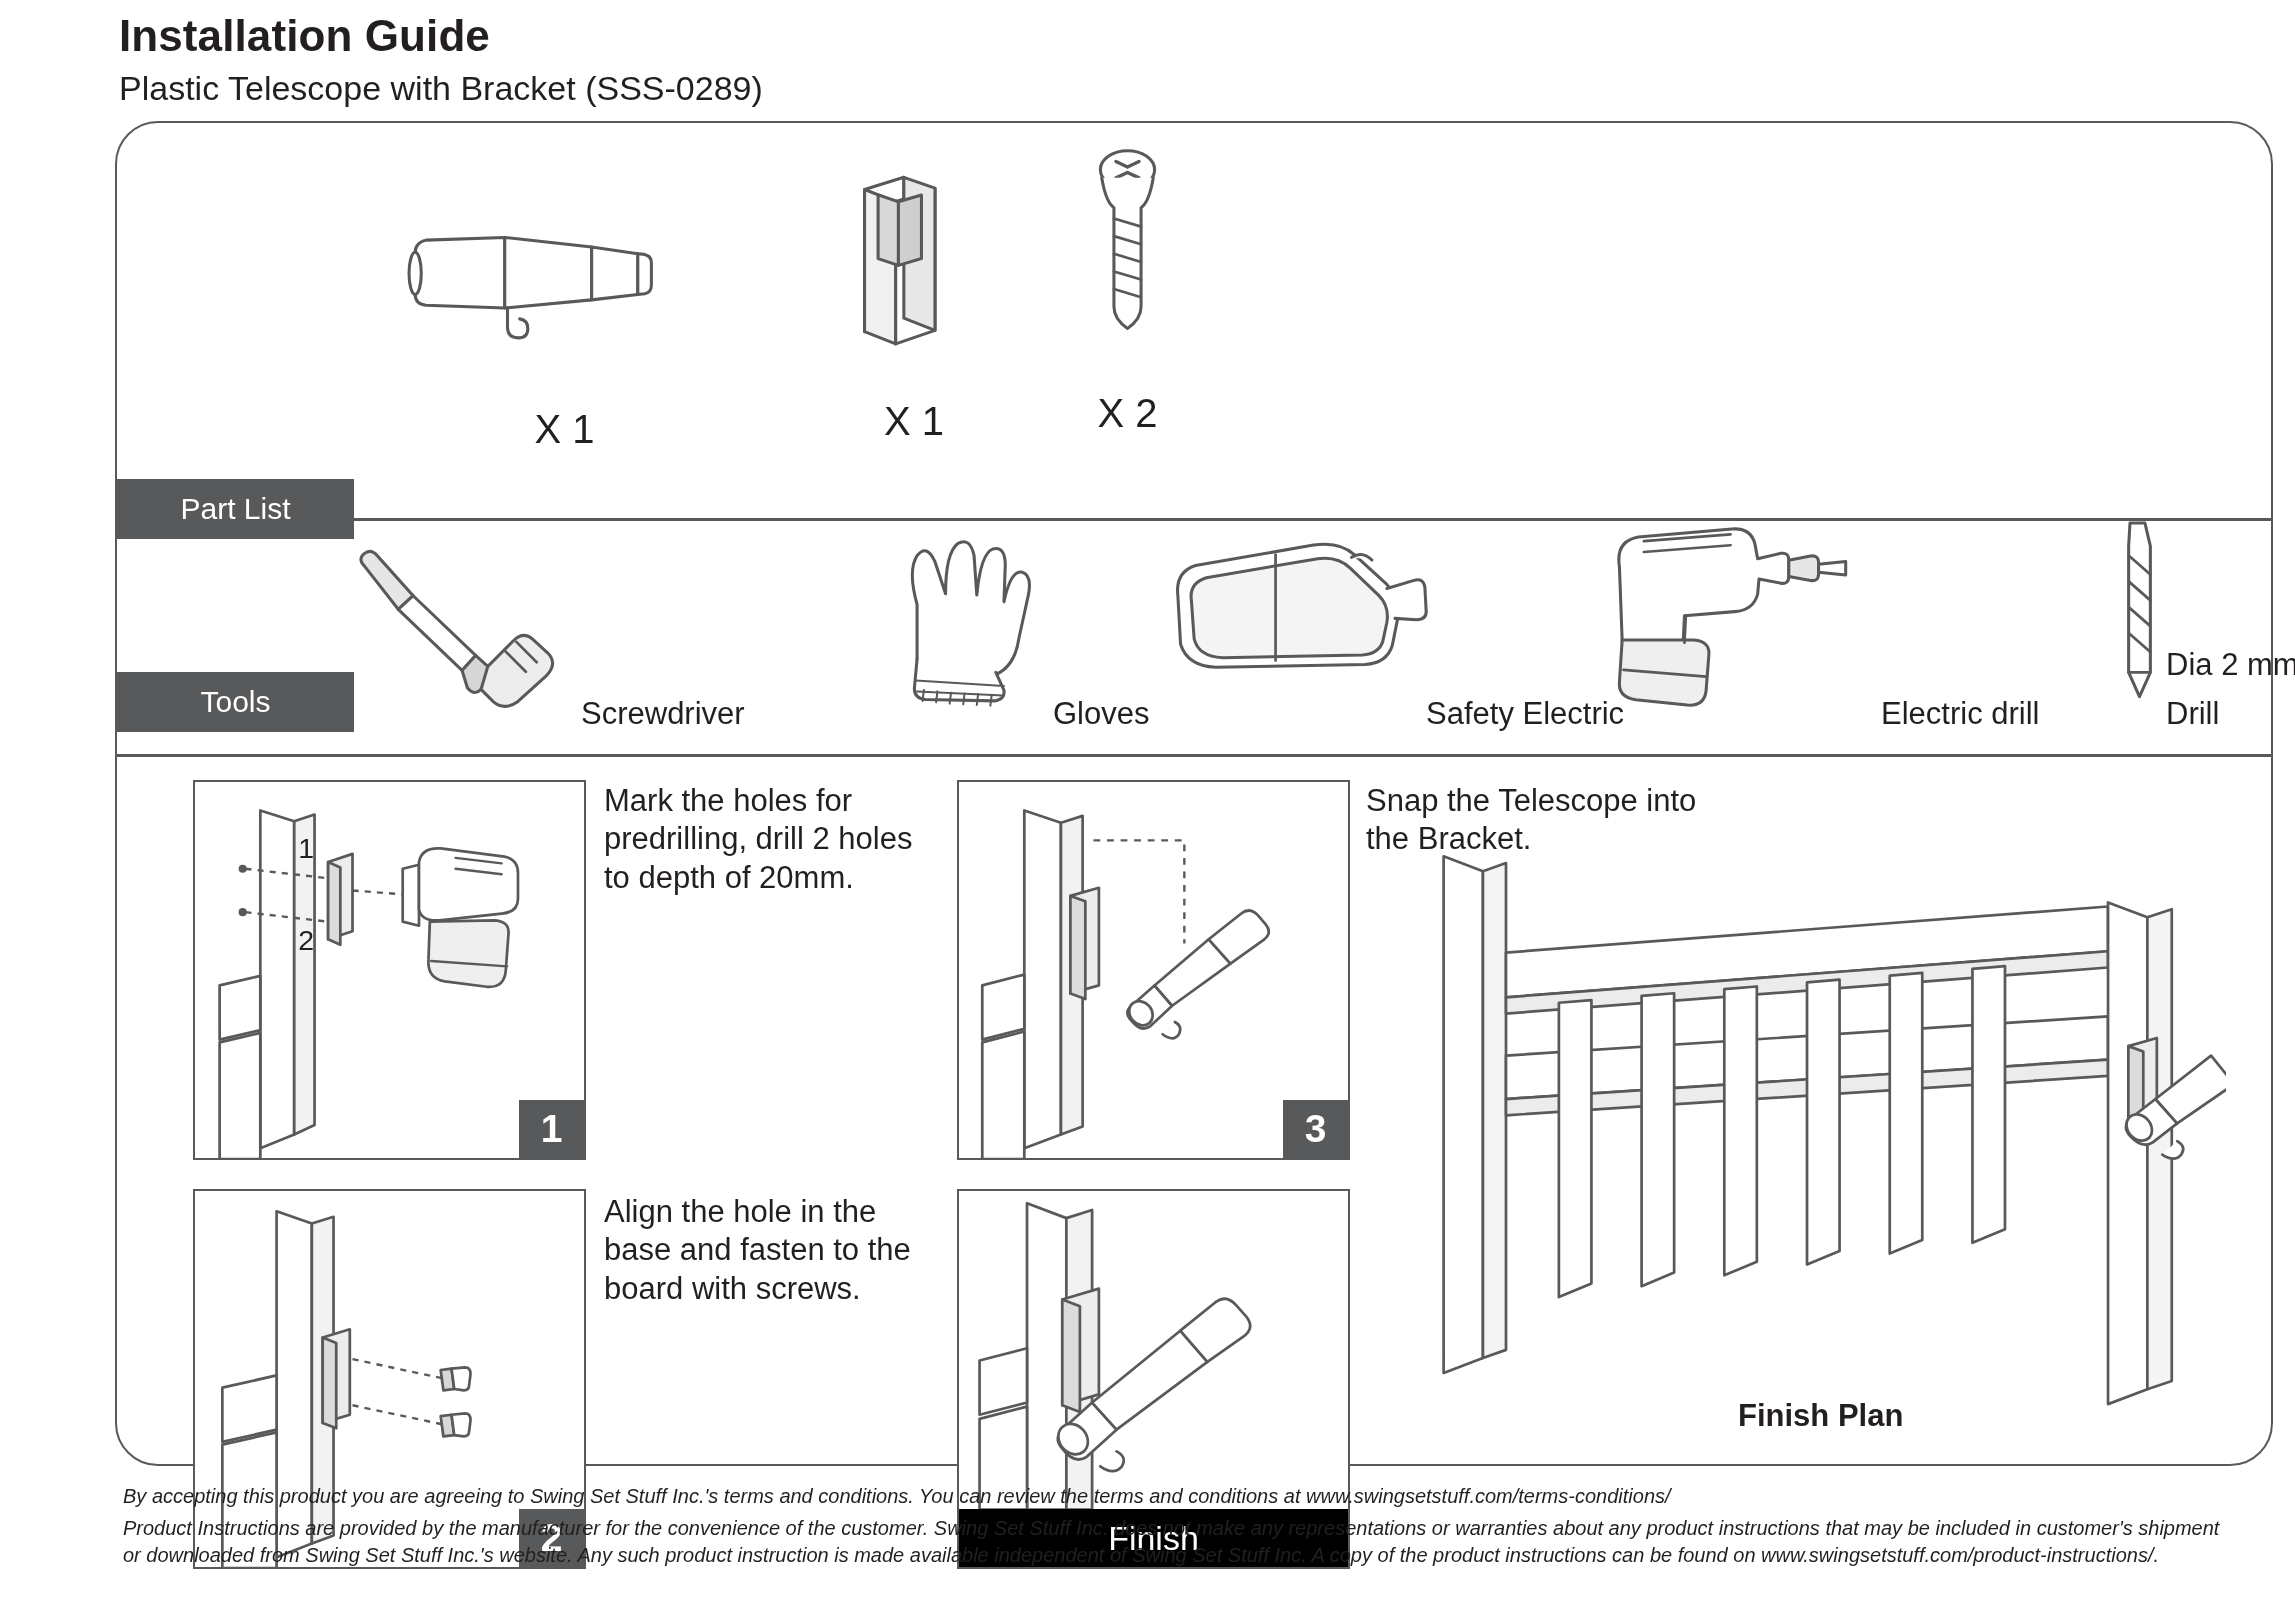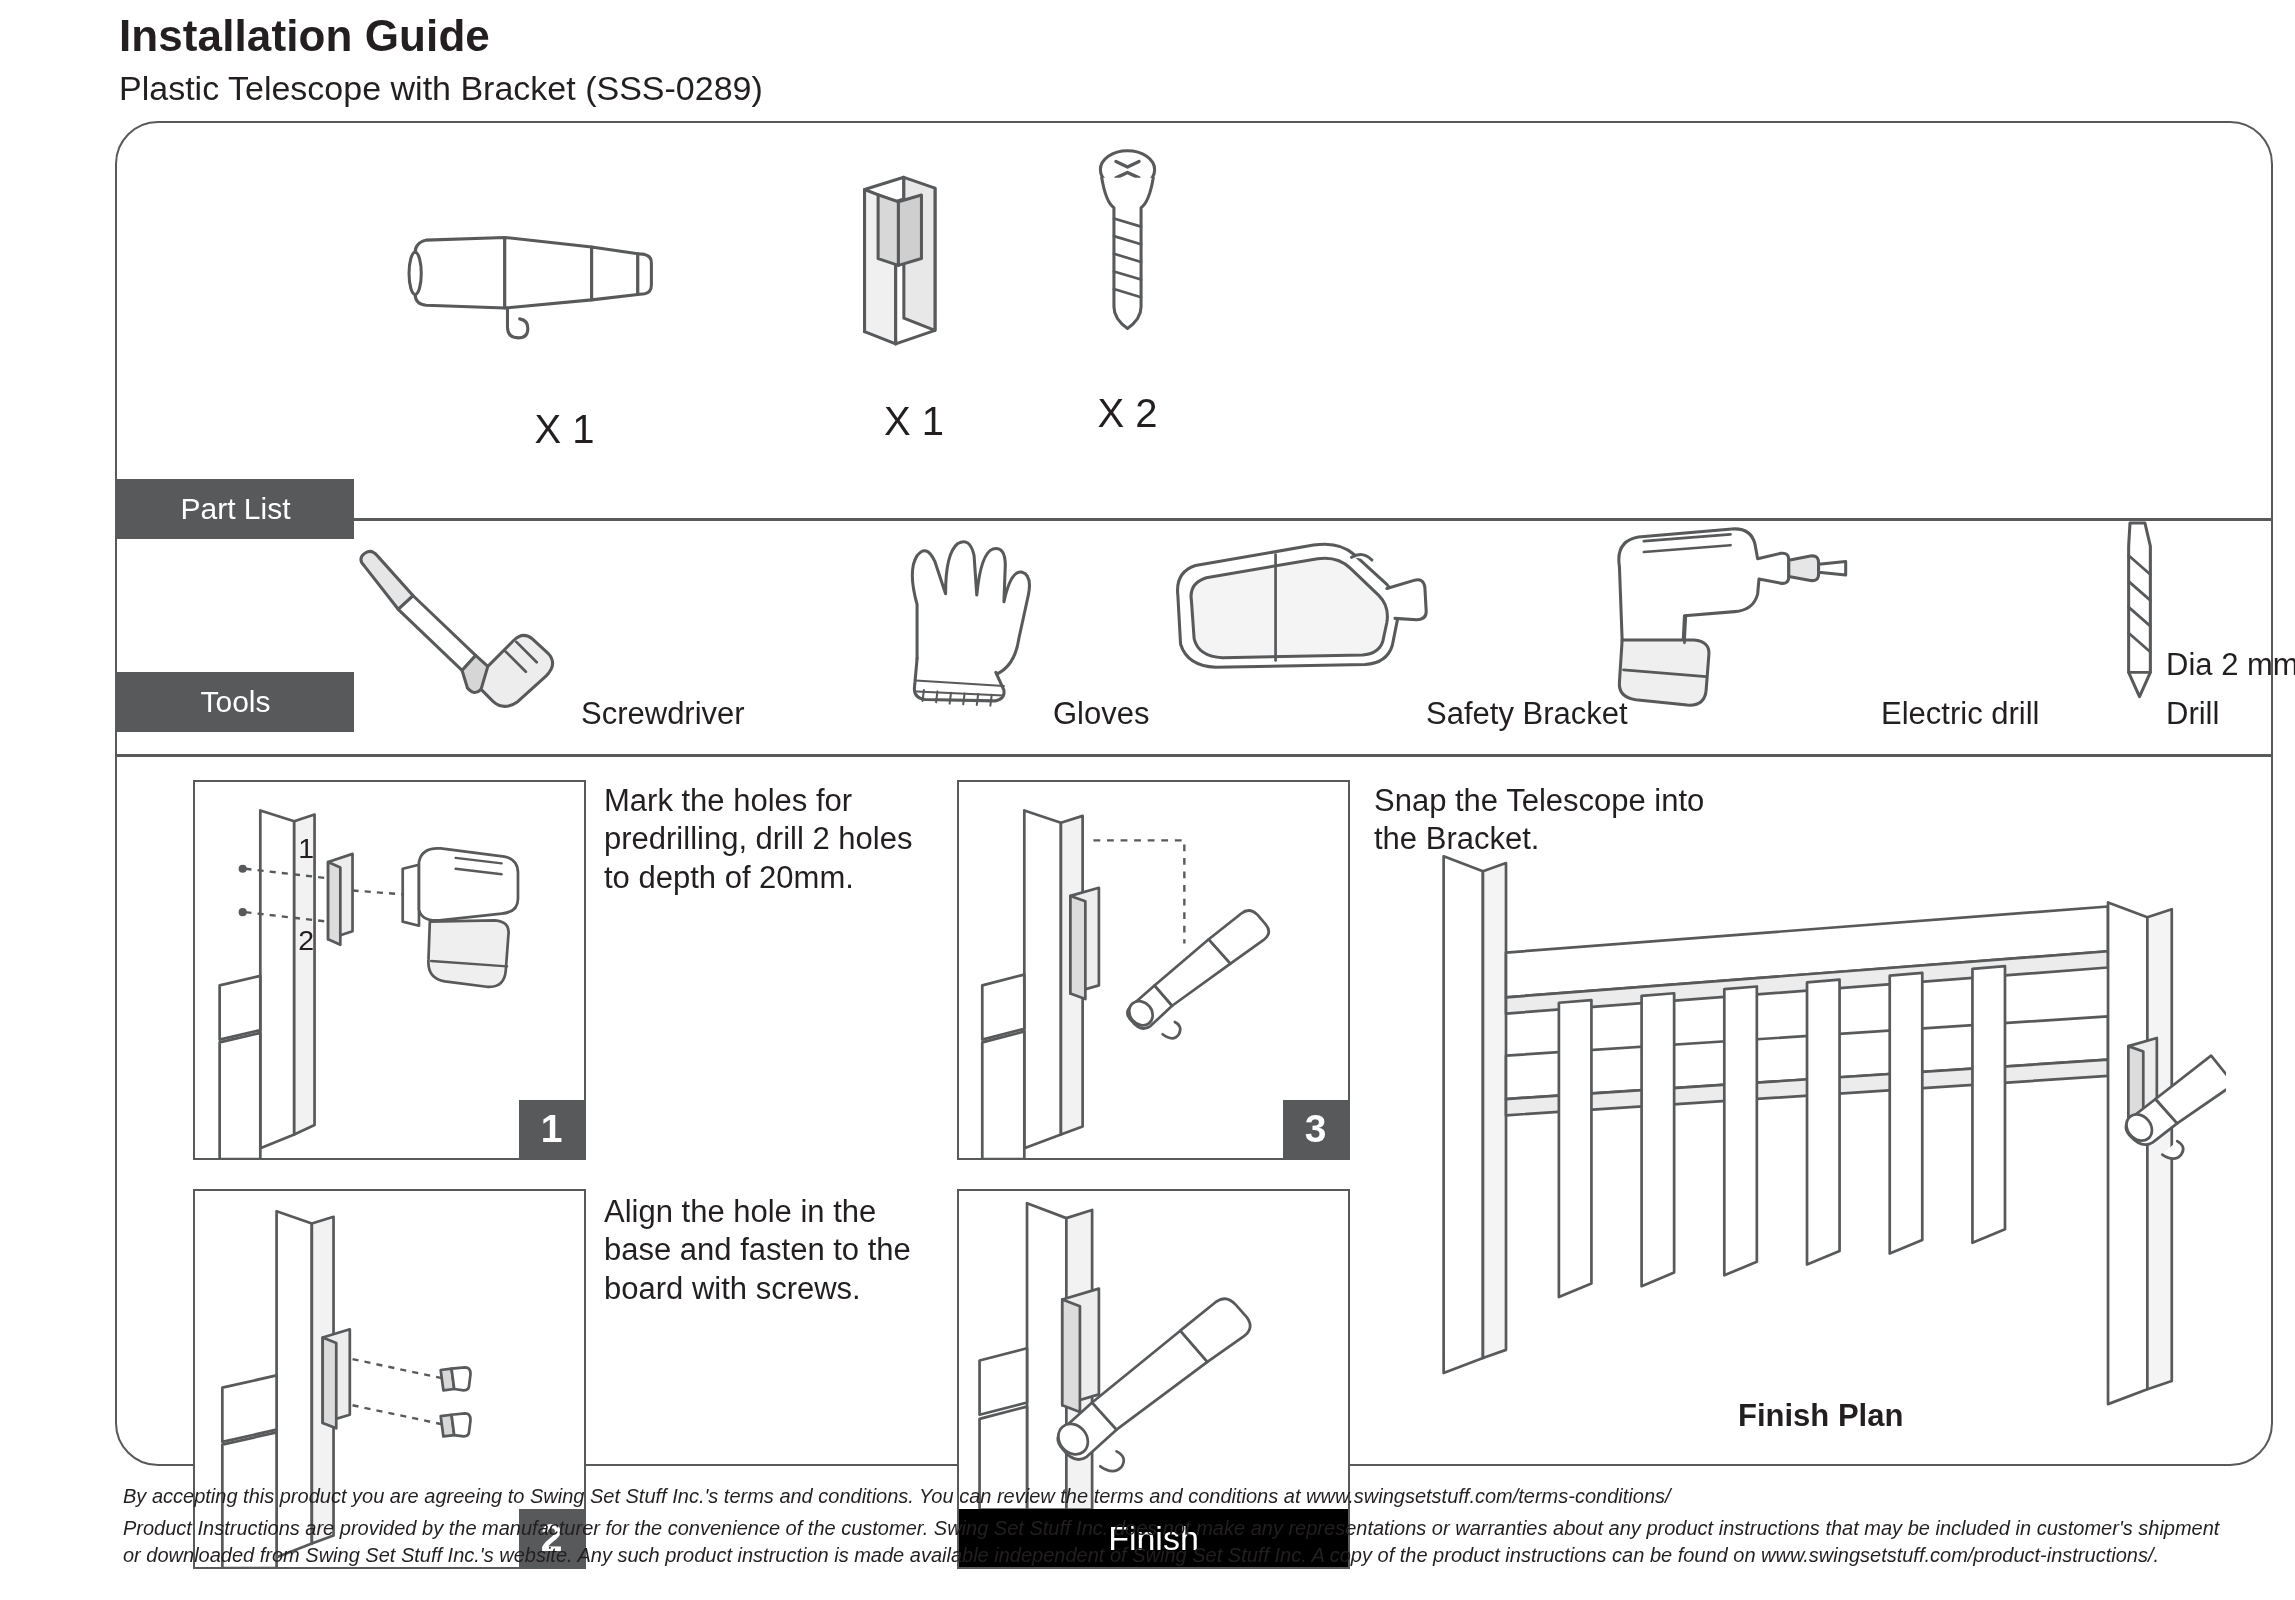--- a/index.html
+++ b/index.html
@@ -253,21 +253,21 @@
 
     <svg style="position:absolute; left:1031px; top:407px;" width="285" height="170" viewBox="0 0 420 250">
       <g fill="#ffffff" stroke="#58595b" stroke-width="4.5" stroke-linejoin="round" stroke-linecap="round">
         <path d="M44 96 Q40 62 70 52 L244 22 Q282 16 304 36 L352 80 Q372 100 368 130 L360 170 Q352 196 320 198 L100 202 Q58 200 48 168 Z"></path>
         <path d="M64 104 Q60 78 86 70 L250 42 Q280 38 298 56 L340 96 Q356 112 352 136 L346 164 Q340 182 316 184 L110 188 Q74 186 68 160 Z" fill="#f4f4f4"></path>
         <path d="M188 36 L188 192" stroke-width="4"></path>
         <path d="M352 86 L392 74 Q406 70 408 84 L410 120 Q410 132 396 132 L364 130"></path>
         <path d="M300 40 Q316 30 330 44"></path>
       </g>
     </svg>
-    <div class="tool-label" style="left:1309px; top:573px;">Safety Bracket</div>
+    <div class="tool-label" style="left:1309px; top:573px;">Safety Electric</div>
 
     <svg style="position:absolute; left:1486px; top:387px;" width="251" height="210" viewBox="0 0 370 310">
       <g fill="#ffffff" stroke="#58595b" stroke-width="4.5" stroke-linejoin="round" stroke-linecap="round">
         <path d="M24 84 Q18 46 52 40 L190 28 Q218 26 224 50 L228 72 L262 64 Q274 62 274 74 L274 98 Q274 110 262 108 L230 102 L228 124 Q222 148 194 150 L120 156 L118 196 Q116 218 92 220 L60 222 Q30 222 28 192 Z"></path>
         <path d="M274 74 L306 68 Q318 66 318 78 L318 94 Q318 106 306 104 L274 98 Z" fill="#e6e6e6"></path>
         <path d="M318 80 L358 76 L358 96 L318 92 Z"></path>
         <path d="M28 192 L24 254 Q22 276 48 280 L124 288 Q150 290 152 266 L156 214 Q158 194 134 192 Z" fill="#efefef"></path>
         <path d="M60 46 L188 36 M60 62 L188 52" stroke-width="4"></path>
         <path d="M122 156 L120 196" stroke-width="4"></path>
         <path d="M30 236 L152 246" stroke-width="4"></path>
@@ -359,21 +359,21 @@
         <g fill="#ffffff" stroke="#58595b" stroke-width="4" stroke-linejoin="round" stroke-linecap="round">
           <path d="M254 352 Q242 340 254 330 L288 300 L314 330 L282 360 Q268 370 254 352 Z"></path>
           <path d="M288 300 L368 232 L400 268 L314 330 Z"></path>
           <path d="M368 232 L416 194 Q428 184 440 196 L452 210 Q462 222 450 232 L400 268 Z"></path>
           <ellipse cx="268" cy="341" rx="16" ry="19" transform="rotate(-40 268 341)"></ellipse>
           <path d="M300 372 Q316 384 324 372 Q330 360 318 354"></path>
         </g>
       </svg>
       <div class="step-num">3</div>
     </div>
-    <div class="step-text" style="left:1249px; top:659px; width:353px;margin-left:8px;">Snap the Telescope into the Bracket.</div>
+    <div class="step-text" style="left:1249px; top:659px; width:353px;">Snap the Telescope into the Bracket.</div>
 
     <div class="step-box" style="left:840px; top:1066px; width:393px; height:380px;">
       <svg width="391" height="377" viewBox="0 0 576 556">
         <g fill="#ffffff" stroke="#58595b" stroke-width="4" stroke-linejoin="round" stroke-linecap="round">
           <path d="M100 18 L158 40 L158 470 L100 470 Z"></path>
           <path d="M30 250 L100 232 L100 312 L30 330 Z"></path>
           <path d="M30 336 L100 318 L100 470 L30 470 Z"></path>
           <path d="M158 40 L196 28 L196 470 L158 470 Z" fill="#f2f2f2"></path>
           <path d="M152 160 L206 144 L206 300 L152 316 Z" fill="#ededed"></path>
           <path d="M152 160 L152 316 L178 326 L178 170 Z" fill="#dcdcdc"></path>

